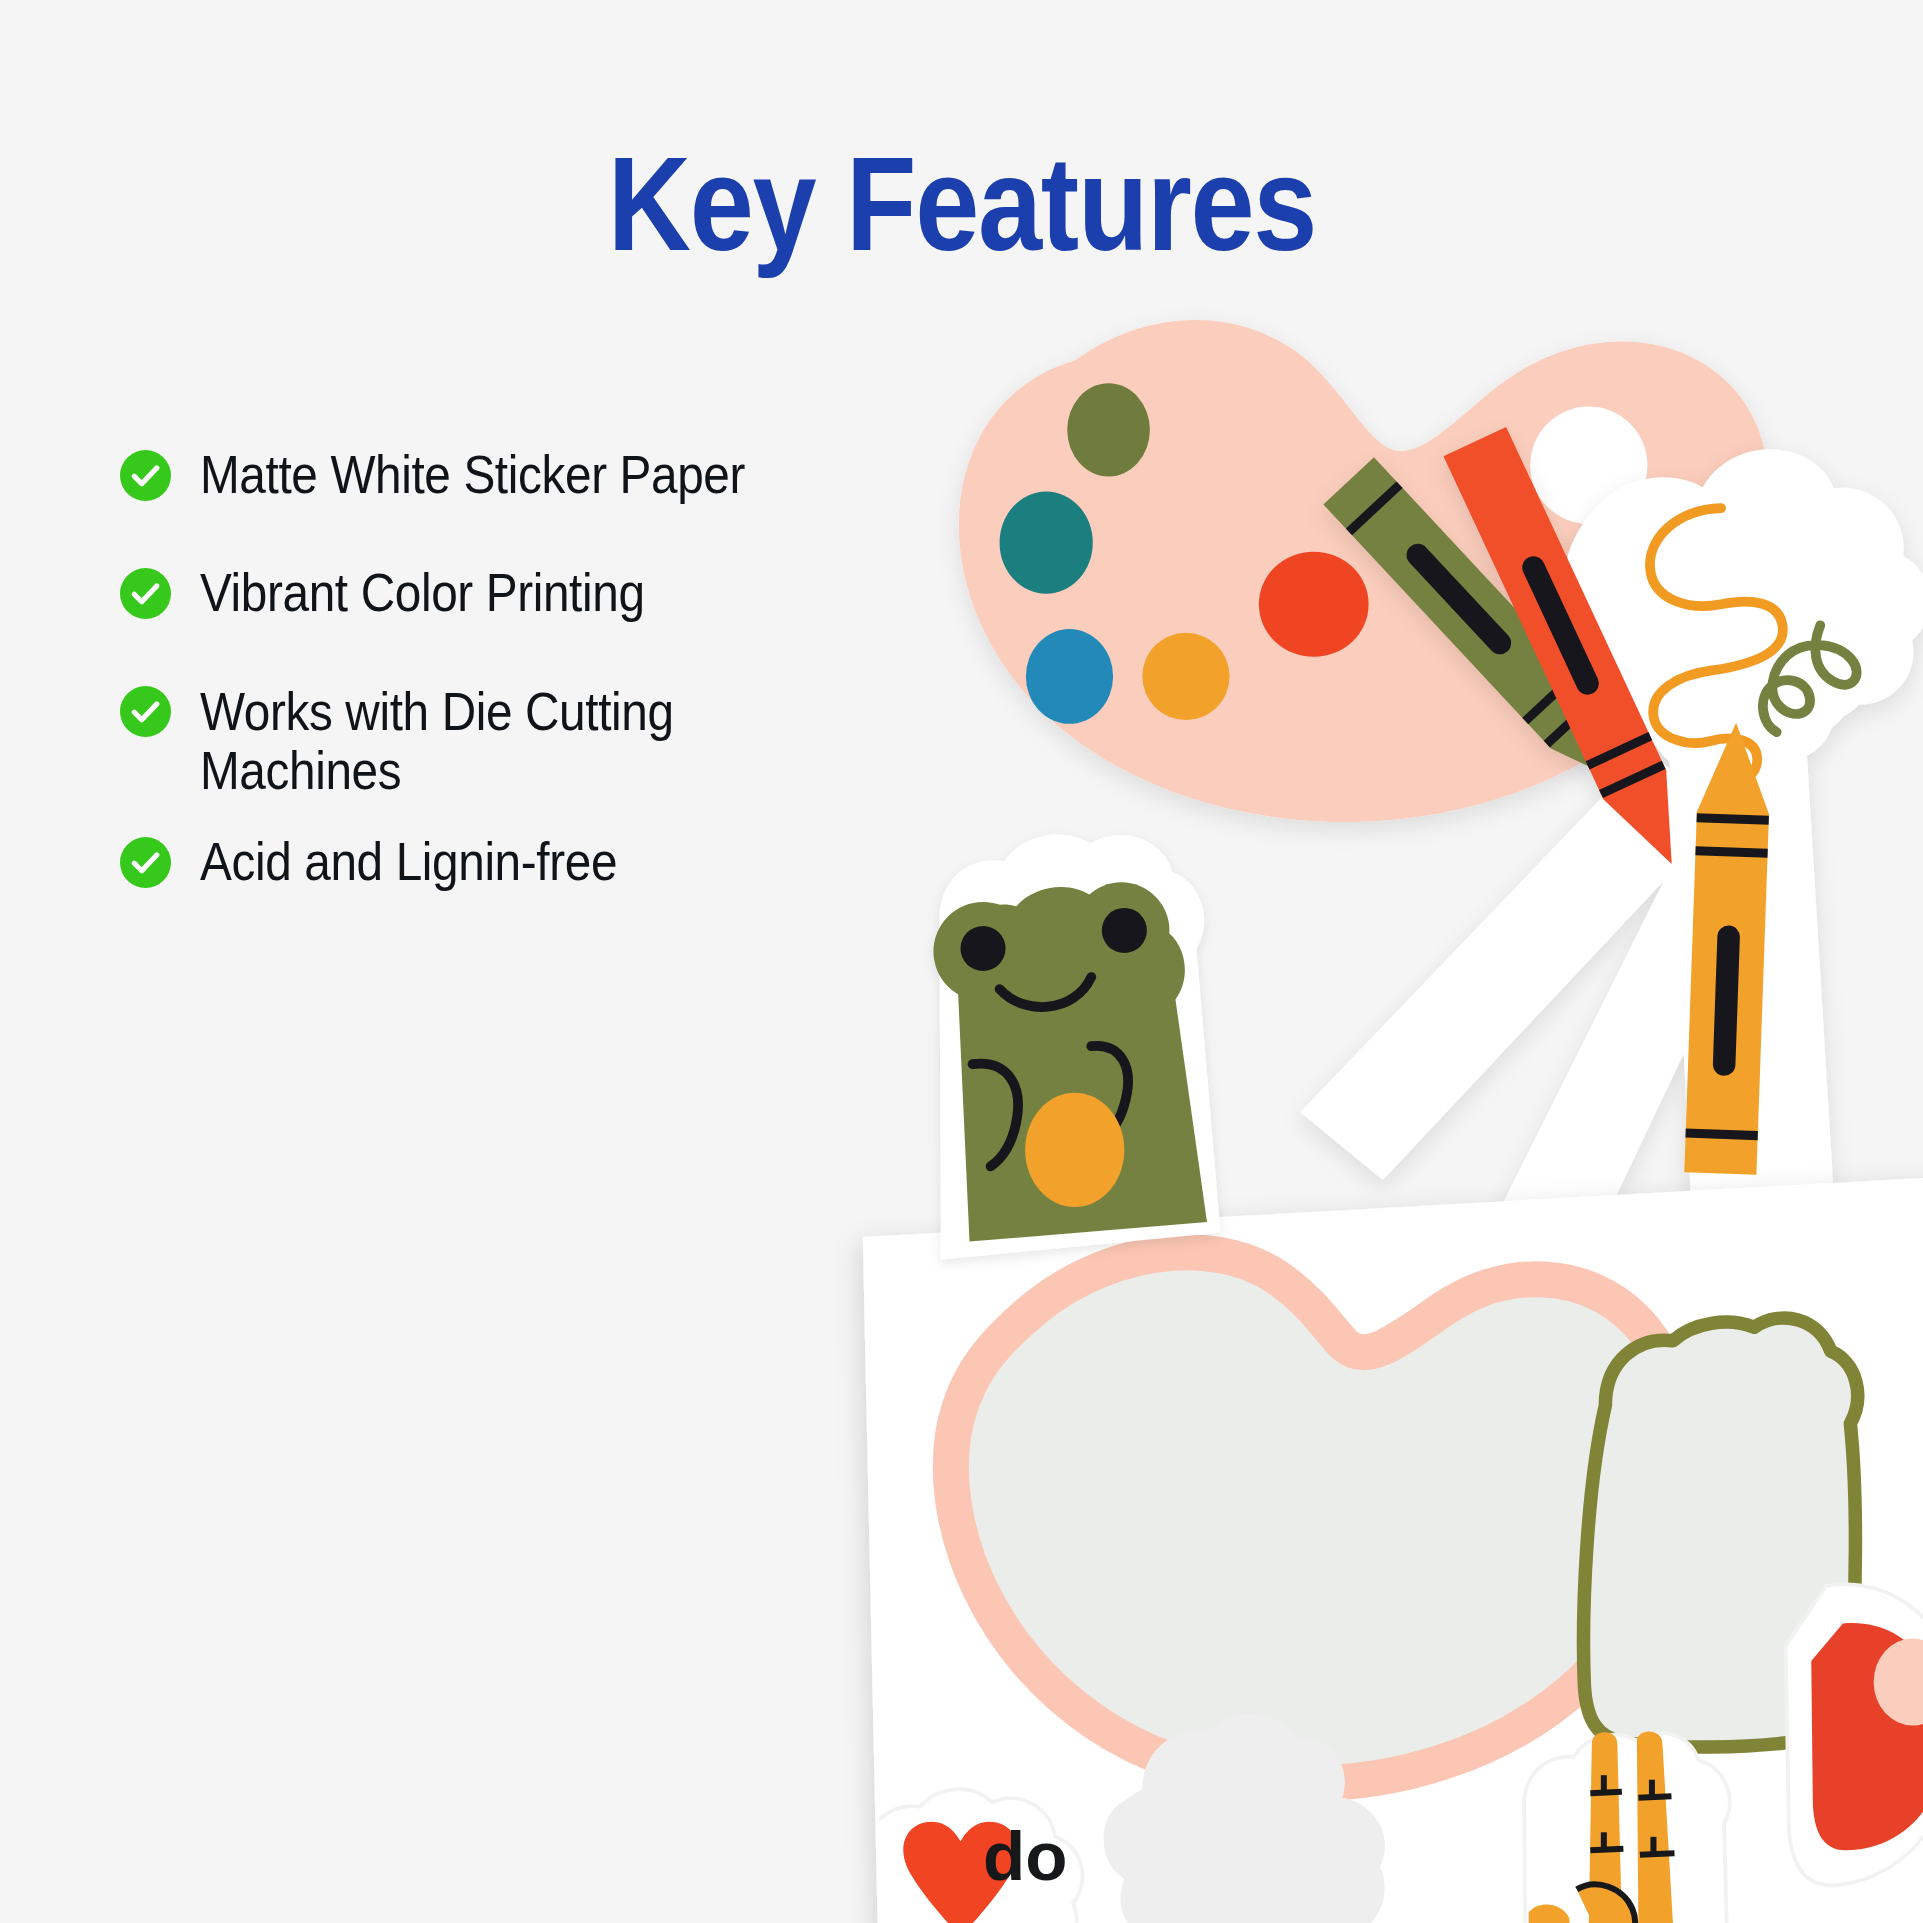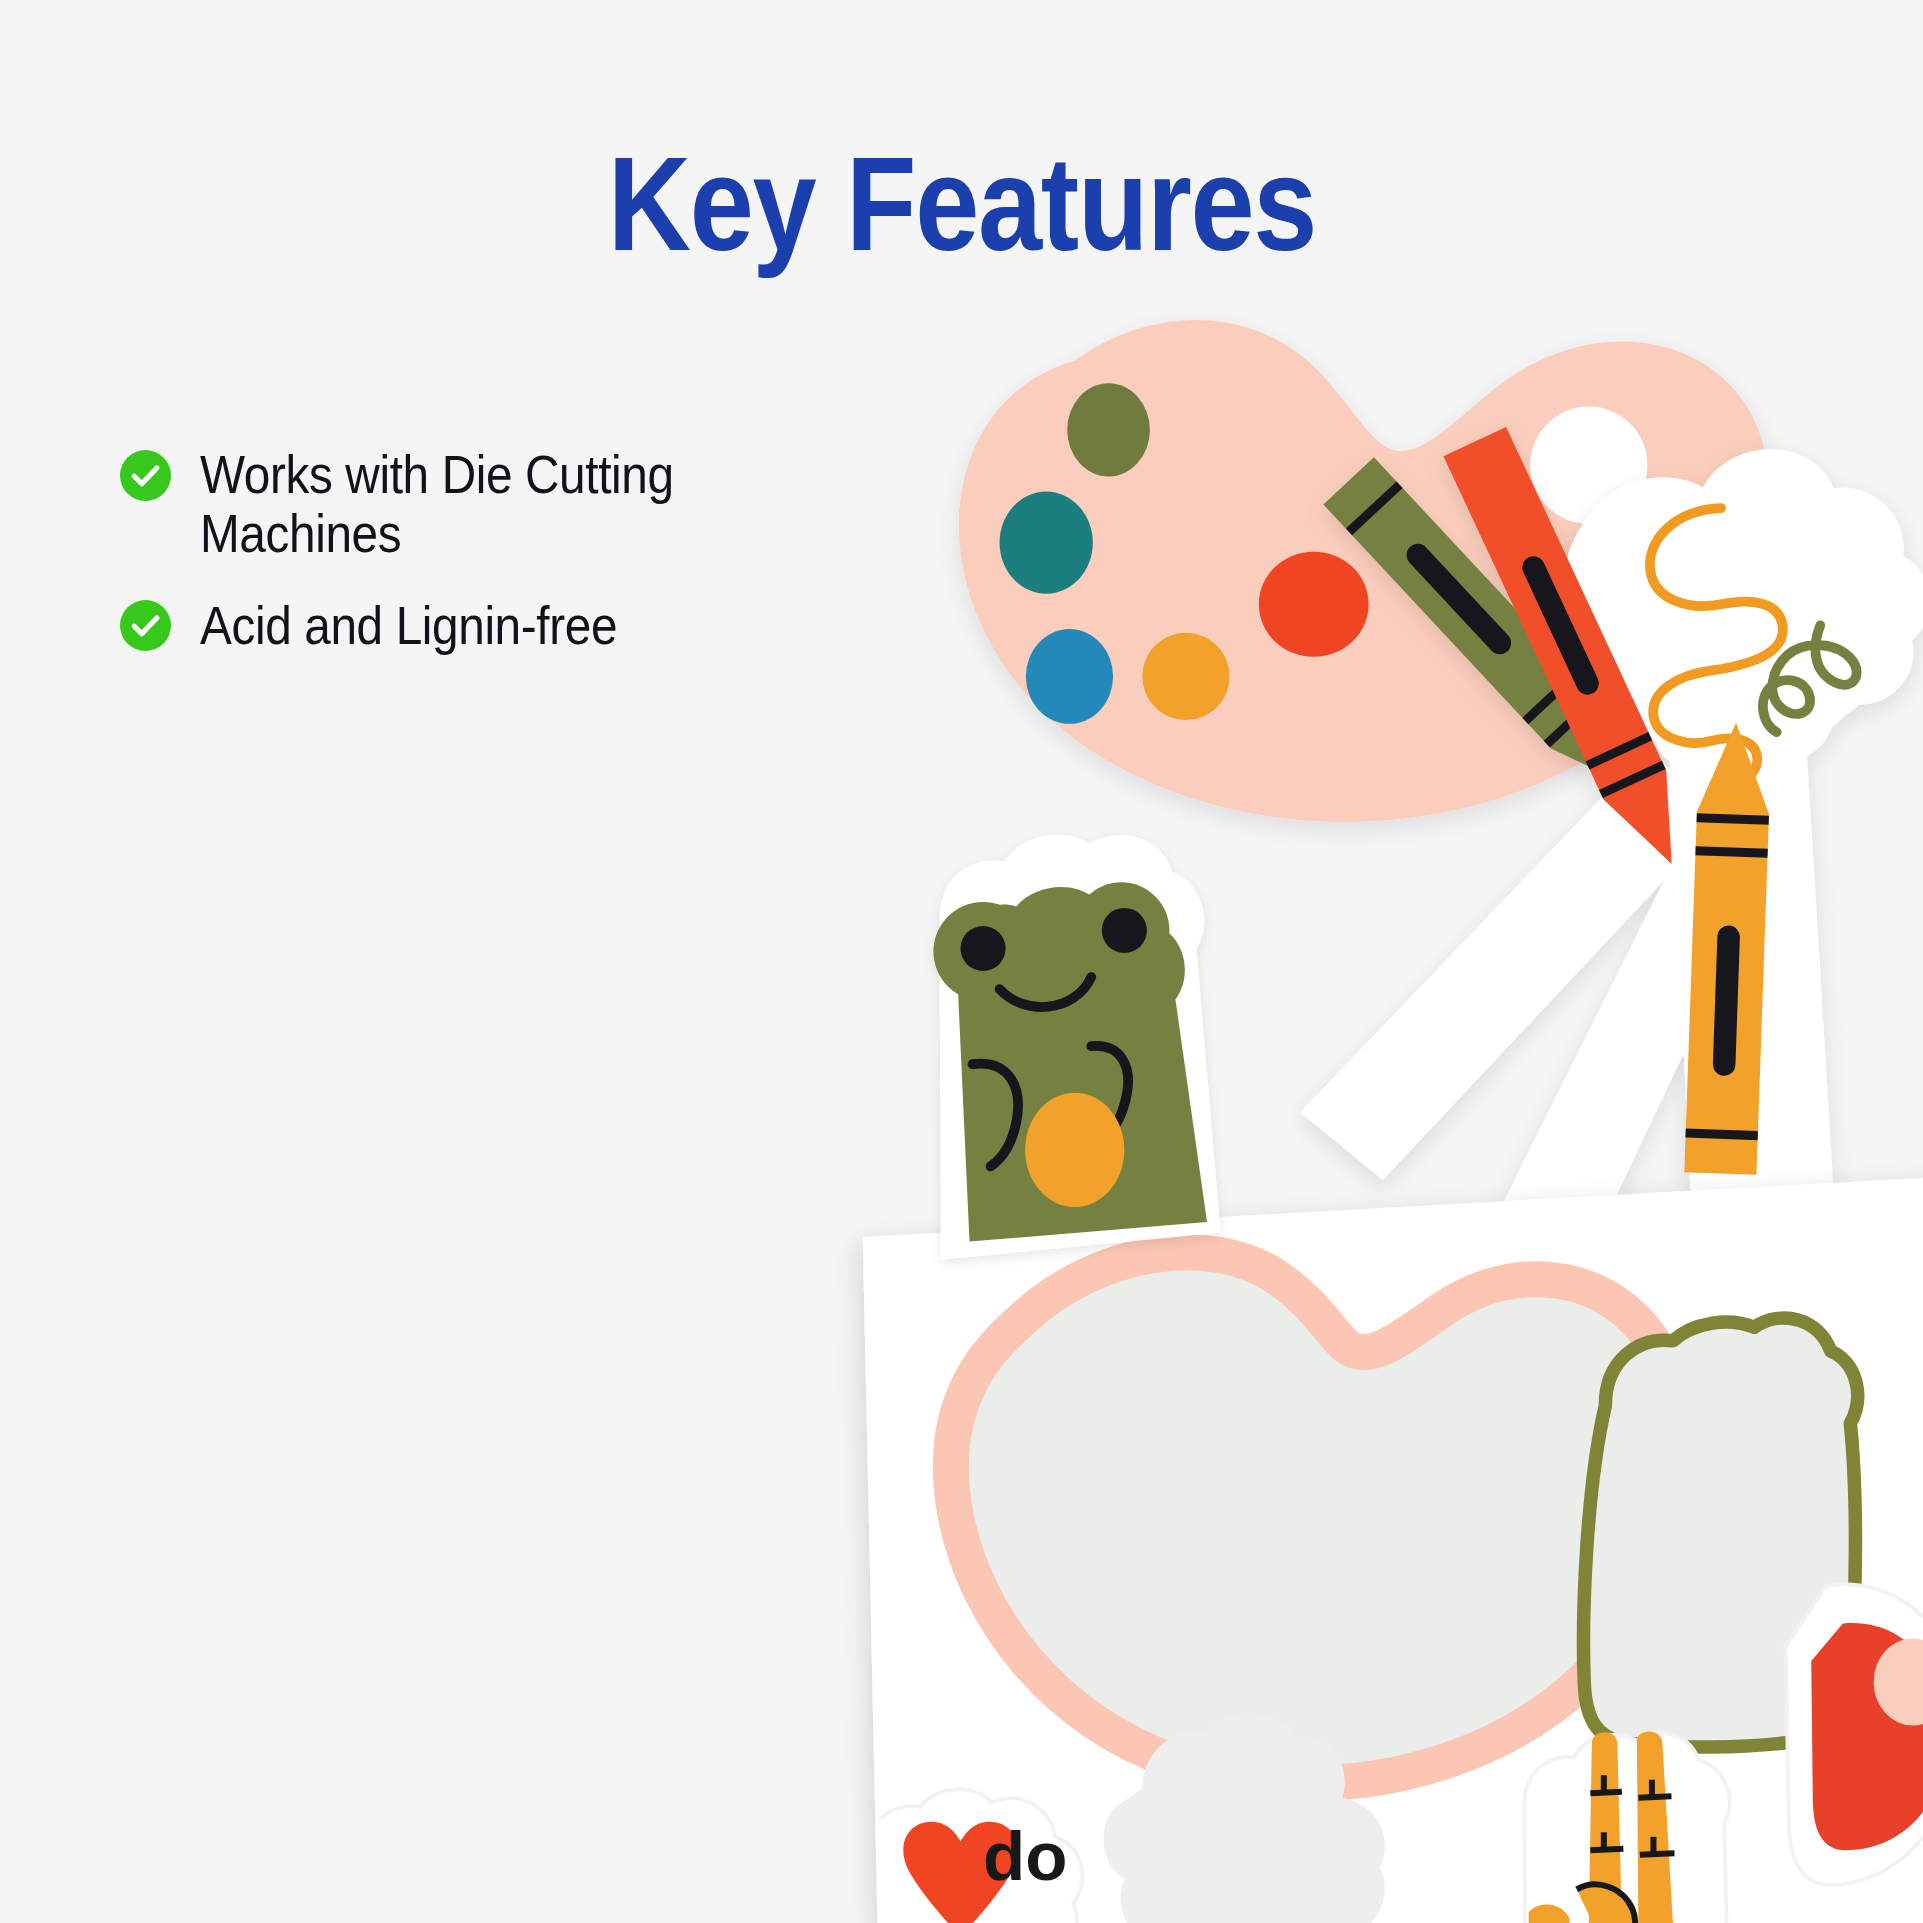--- a/index.html
+++ b/index.html
@@ -306,22 +306,40 @@
 
         <ellipse cx="1430" cy="1530" rx="66" ry="76" fill="#f2a12a"></ellipse>
       </g>
     </svg>
   </div>
 
   <h1 id="page-title" style="color: rgb(28, 63, 174);">Key Features</h1>
 
   <ul id="feature-list" style="list-style:none;margin:0;padding:0;">
 
-
-
+    <li class="feature-row">
+      <span class="check-icon">
+        <svg viewBox="0 0 68 68">
+            <circle cx="34" cy="34" r="34" fill="#36c91c"></circle>
+        <path d="M19 35 L29 45 L49 24" fill="none" stroke="#ffffff" stroke-width="7" stroke-linecap="round" stroke-linejoin="round"></path>
+          </svg>
+      </span>
+      <span class="feature-label">Matte White Sticker Paper</span>
+    </li>
+
+
+    <li class="feature-row">
+      <span class="check-icon">
+        <svg viewBox="0 0 68 68">
+            <circle cx="34" cy="34" r="34" fill="#36c91c"></circle>
+        <path d="M19 35 L29 45 L49 24" fill="none" stroke="#ffffff" stroke-width="7" stroke-linecap="round" stroke-linejoin="round"></path>
+          </svg>
+      </span>
+      <span class="feature-label">Vibrant Color Printing</span>
+    </li>
 
     <li class="feature-row tall">
       <span class="check-icon">
         <svg viewBox="0 0 68 68">
             <circle cx="34" cy="34" r="34" fill="#36c91c"></circle>
         <path d="M19 35 L29 45 L49 24" fill="none" stroke="#ffffff" stroke-width="7" stroke-linecap="round" stroke-linejoin="round"></path>
           </svg>
       </span>
       <span class="feature-label">Works with Die Cutting
 Machines</span>

